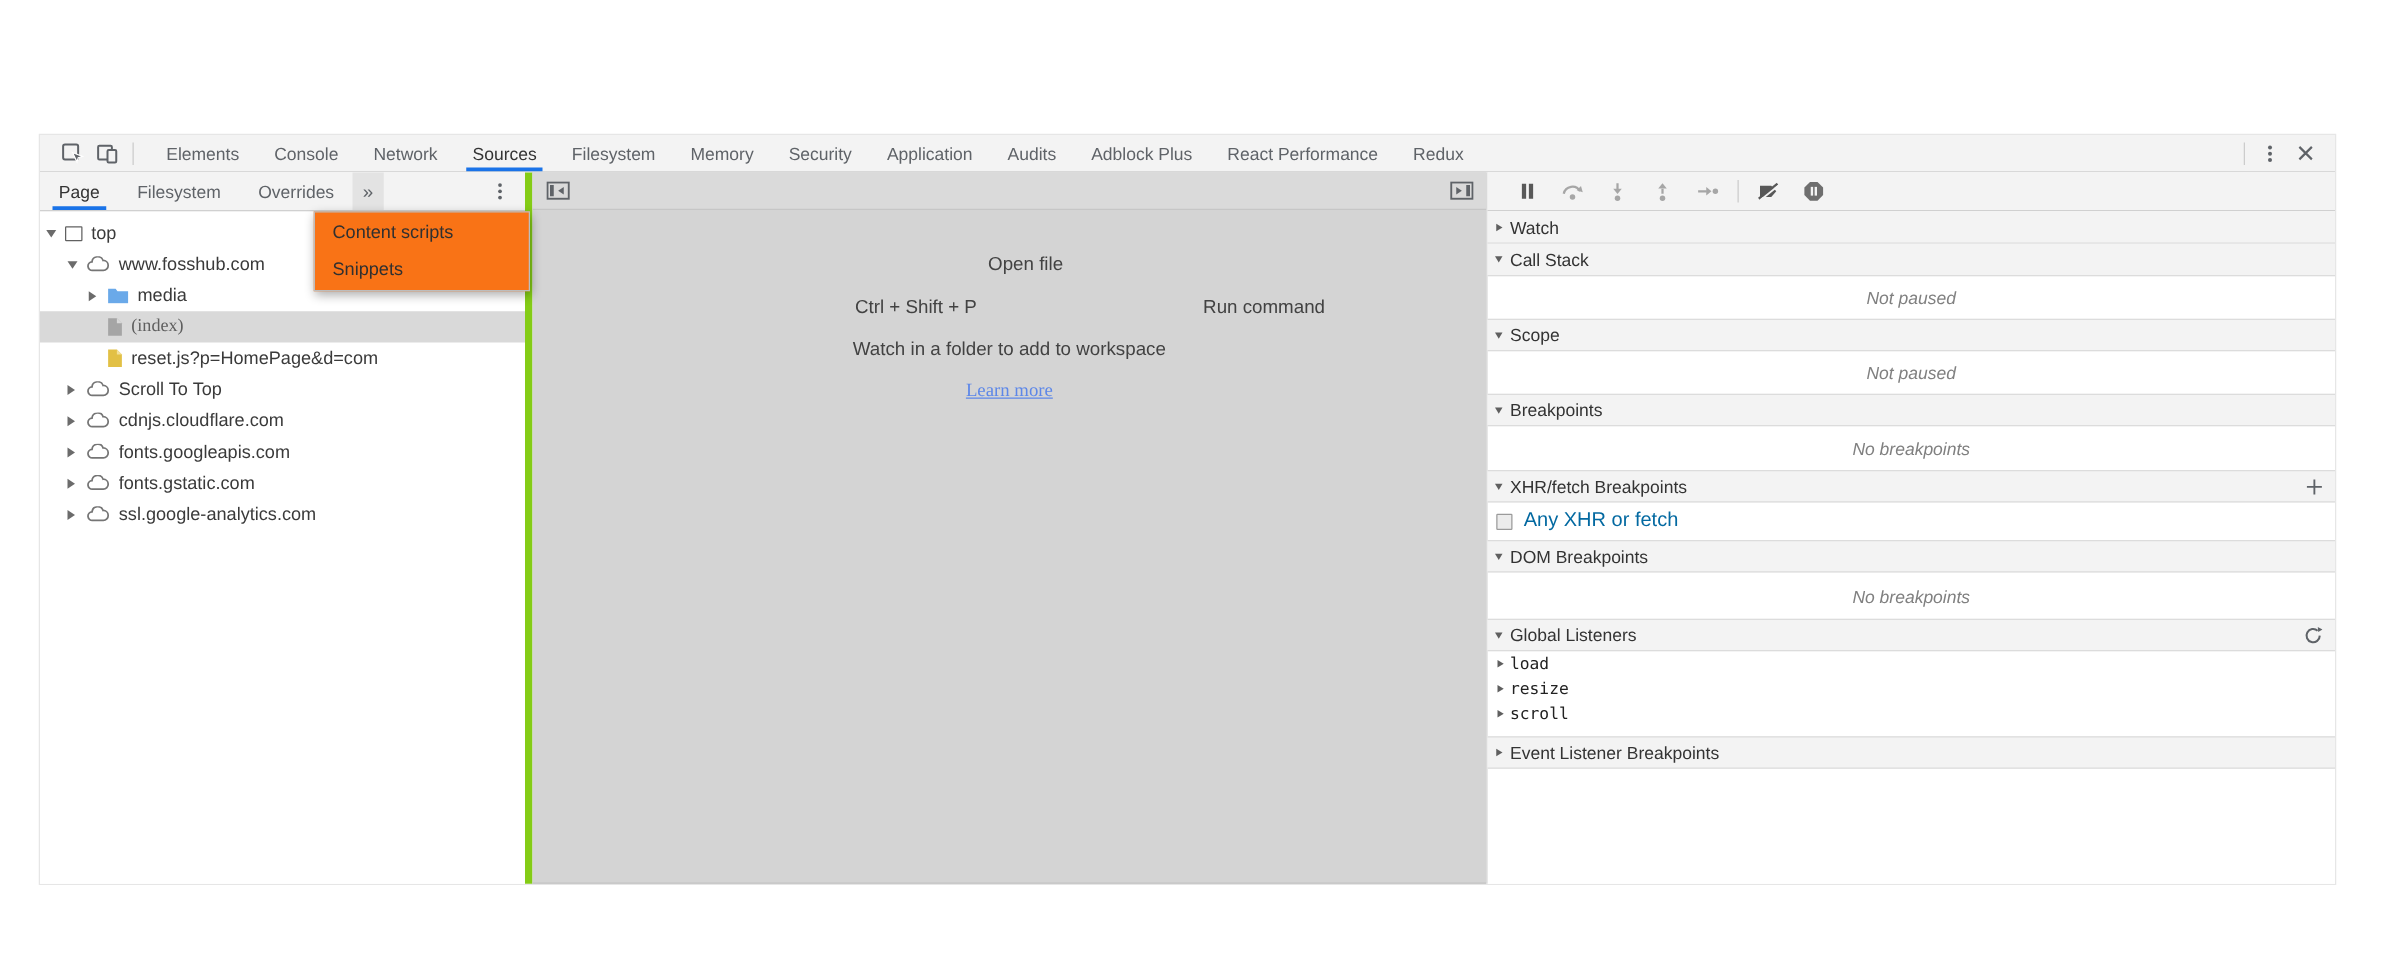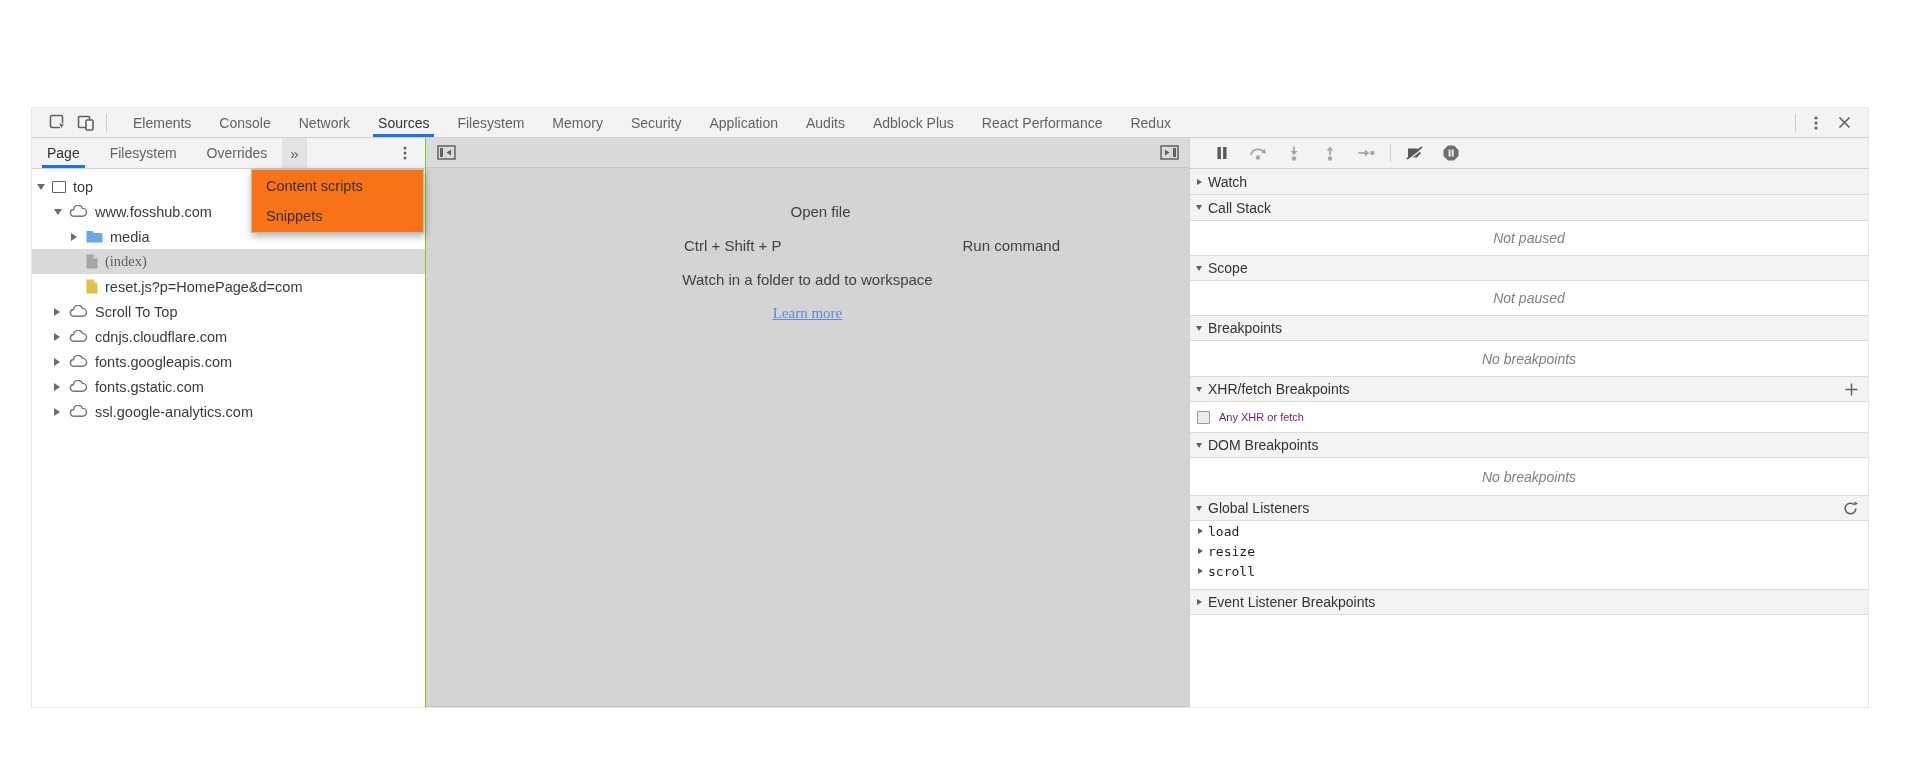--- a/index.html
+++ b/index.html
@@ -14,21 +14,21 @@
   .icon-btn{width:28px;height:26px;display:flex;align-items:center;justify-content:center;cursor:pointer;}
   .vsep{width:1px;height:18px;background:#cccccc;margin:0 6px;}
   .tabs{display:flex;height:100%;margin-left:6px;}
   .tab{position:relative;display:flex;align-items:center;padding:0 14px;font-size:14px;color:#5f6368;cursor:pointer;white-space:nowrap;}
   .tab.selected{color:#333;}
   .tab.selected::after{content:"";position:absolute;left:9px;right:9px;bottom:0;height:3px;background:#1a73e8;}
   .tb-right{margin-left:auto;display:flex;align-items:center;padding-right:10px;}
   
   .dt-body{position:absolute;top:30px;left:0;right:0;bottom:0;display:flex;}
   
-  .navigator{width:394px;background:#fff;border-right:1px solid #84cc16;display:flex;flex-direction:column;}
+  .navigator{width:394px;background:#fff;border-right:6px solid #84cc16;display:flex;flex-direction:column;}
   .nav-toolbar{height:31px;background:#f3f3f3;border-bottom:1px solid #d0d0d0;display:flex;align-items:center;flex:0 0 auto;}
   .ntab{position:relative;height:100%;display:flex;align-items:center;padding:0 15px;font-size:14px;color:#5f6368;cursor:pointer;}
   .ntab.selected{color:#333;}
   .ntab.selected::after{content:"";position:absolute;left:10px;right:10px;bottom:0;height:3px;background:#1a73e8;}
   .more-btn{height:100%;padding:0 8px;display:flex;align-items:center;font-size:15px;color:#5f6368;background:#e3e3e3;cursor:pointer;}
   .nav-kebab{margin-left:auto;margin-right:6px;}
   .tree{flex:1;padding-top:5px;overflow:hidden;}
   .tree-row{height:25px;display:flex;align-items:center;font-size:14.5px;color:#3a3a3a;cursor:pointer;white-space:nowrap;}
   .lv0{padding-left:5px;} .lv1{padding-left:22px;} .lv2{padding-left:39px;}
   .tree-row.selected-row{background:#d9d9d9;color:#5f5f5f;font-family:Liberation Serif, serif;}
@@ -58,21 +58,21 @@
   .sec-header{position:relative;height:26px;background:#f3f3f3;border-bottom:1px solid #dcdcdc;display:flex;align-items:center;font-size:14px;color:#333;cursor:pointer;flex:0 0 auto;}
   .sec-header.bt{border-top:1px solid #dcdcdc;}
   .sec-arrow{width:18px;display:flex;justify-content:center;flex:0 0 auto;}
   .s-tr-r{width:0;height:0;border-left:5px solid #5f5f5f;border-top:3.5px solid transparent;border-bottom:3.5px solid transparent;}
   .s-tr-d{width:0;height:0;border-top:5px solid #5f5f5f;border-left:3.5px solid transparent;border-right:3.5px solid transparent;}
   .sec-status{display:flex;align-items:center;justify-content:center;font-size:14px;font-style:italic;color:#808080;flex:0 0 auto;}
   .h34{height:34px;} .h35{height:35px;} .h37{height:37px;}
   .hdr-right{position:absolute;right:10px;top:0;height:100%;display:flex;align-items:center;cursor:pointer;}
   .anyxhr{height:30px;display:flex;align-items:center;padding-left:7px;flex:0 0 auto;}
   .checkbox{width:13px;height:13px;border:1px solid #9a9a9a;background:#ececec;border-radius:1px;cursor:pointer;flex:0 0 auto;}
-  .anyxhr-label{margin-left:9px;font-size:11px;color:#701a75;}
+  .anyxhr-label{margin-left:9px;font-size:16px;color:#0369a1;}
   .listener-row{height:20px;display:flex;align-items:center;padding-left:8px;flex:0 0 auto;cursor:pointer;}
   .listener-name{margin-left:5px;font-family:"DejaVu Sans Mono",monospace;font-size:13px;color:#222;}
   .lst-arrow{width:0;height:0;border-left:5px solid #5f5f5f;border-top:3.5px solid transparent;border-bottom:3.5px solid transparent;}
   .gap8{height:8px;flex:0 0 auto;}
 </style>
 </head>
 <body>
 
 <div class="devtools">
 

